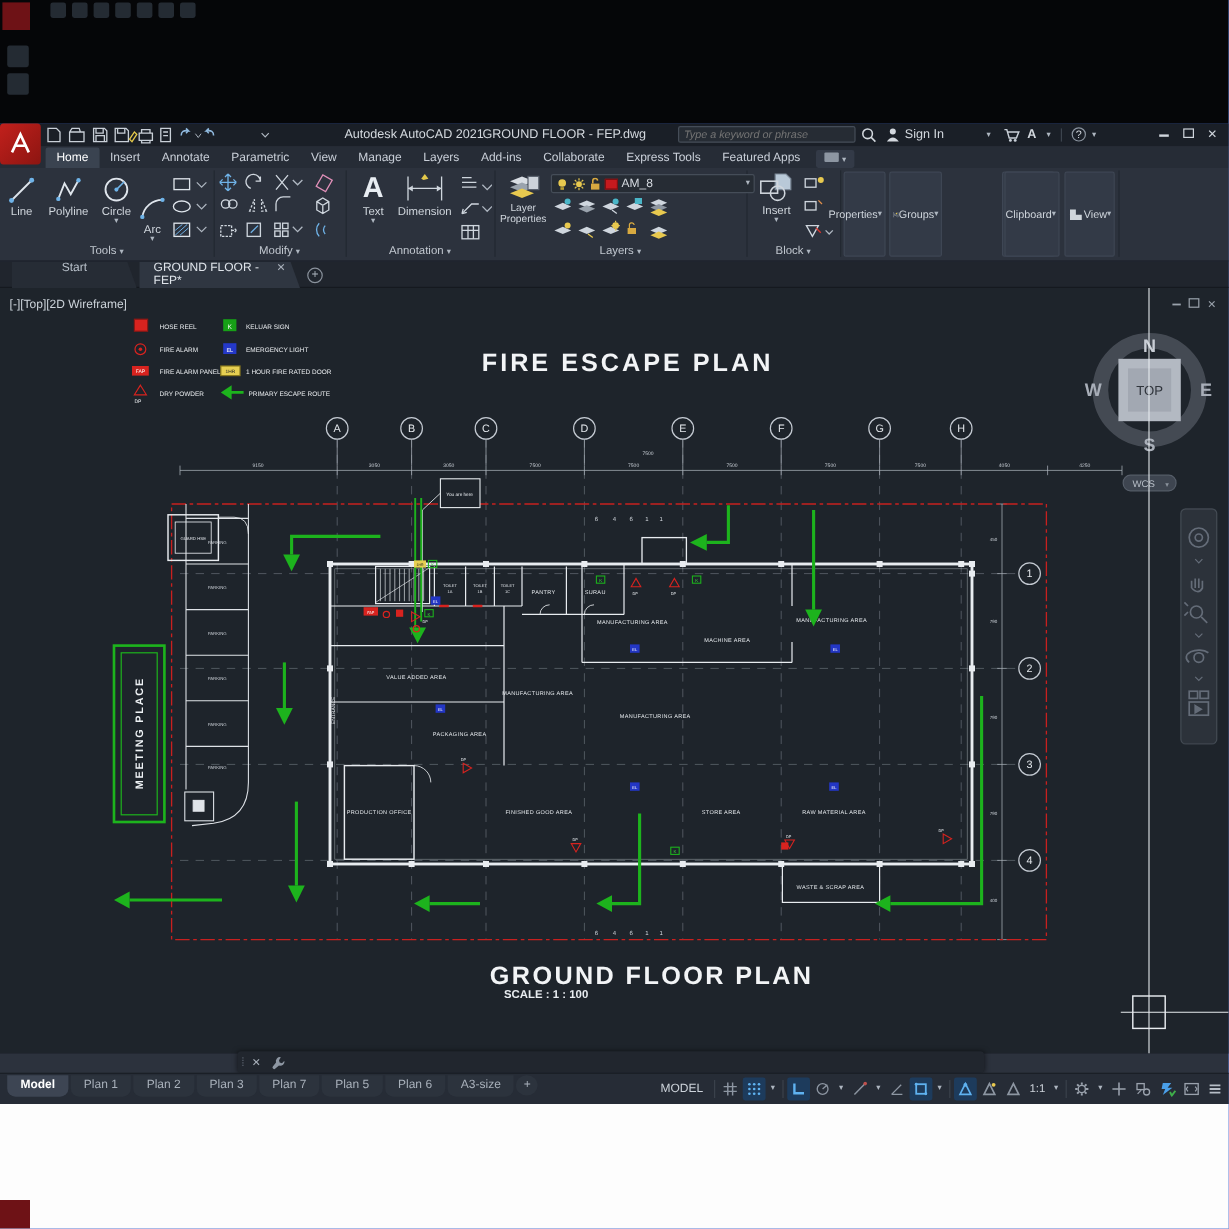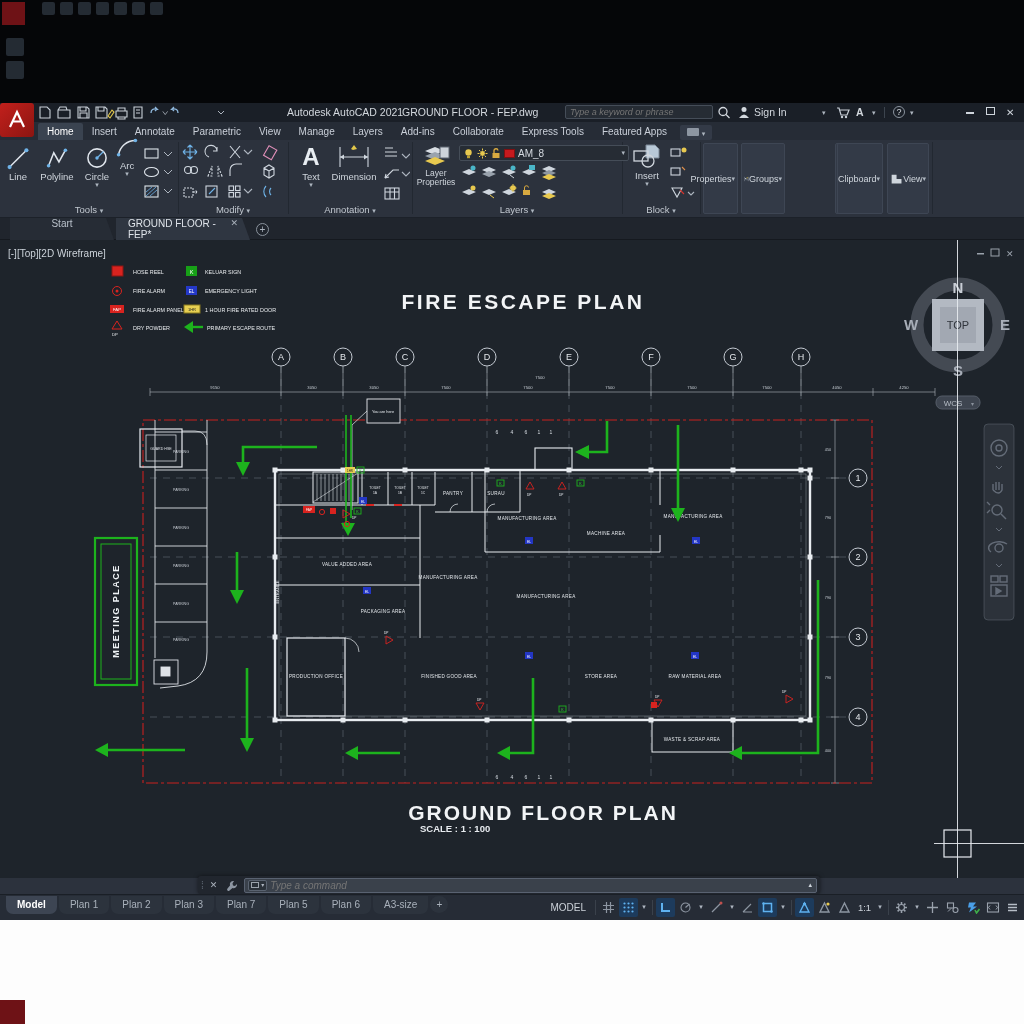--- a/index.html
+++ b/index.html
@@ -153,21 +153,21 @@
   </div>
   <div class="bigbtn" style="left:82px;top:145px;width:30px">
     <svg width="24" height="26" viewBox="0 0 18 20">
         <circle cx="9" cy="10" r="7" stroke="#dfe5ec" stroke-width="1.2" fill="none"></circle>
         <circle cx="9" cy="10" r="1.3" fill="#6fb3e8"></circle>
         <path d="M9,10 L14,5" stroke="#6fb3e8" stroke-width="1"></path>
       </svg>
     <span>Circle</span>
     <span class="caret">▾</span>
   </div>
-  <div class="bigbtn" style="left:114px;top:134px;width:26px">
+  <div class="bigbtn" style="left:114px;top:160px;width:26px">
     <svg width="22" height="26" viewBox="0 0 17 20">
         <path d="M2,16 A13,13 0 0 1 15,5" stroke="#dfe5ec" stroke-width="1.2" fill="none"></path>
         <circle cx="2" cy="16" r="1.4" fill="#6fb3e8"></circle>
         <circle cx="15" cy="5" r="1.4" fill="#6fb3e8"></circle>
       </svg>
     <span>Arc</span>
     <span class="caret">▾</span>
   </div>
   <svg class="abs" style="left:142px;top:146px" width="34" height="56" viewBox="0 0 34 56">
     <rect x="3" y="3" width="13" height="9" stroke="#dfe5ec" fill="none" stroke-width="1.1"></rect>
@@ -812,28 +812,20 @@
       <rect x="944" y="830" width="27" height="27" stroke="#e8ecf0" fill="none" stroke-width="1.2"></rect>
     </g>
   </svg>
 
   <div class="cmdbar abs">
     <span style="color:#5c6470;font-size:10px;padding:0 3px;letter-spacing:-1px">⁞</span>
     <span style="color:#aab2bc;font-size:9px;padding:0 4px">✕</span>
     <svg width="13" height="13" viewBox="0 0 13 13" style="margin:0 5px">
         <path d="M8,2 a3.5,3.5 0 0 0 -4,4.5 L1.5,9.5 a1.4,1.4 0 0 0 2,2 L6.5,9 a3.5,3.5 0 0 0 4.5,-4 L9,7 7,6.5 6.5,4.5 z" fill="#8d96a2"></path>
       </svg>
-    <div class="cmdinput">
-      <span style="display:inline-flex;align-items:center;background:#2a3139;border:1px solid #5a6370;border-radius:2px;height:11px;margin:0 3px;padding:0 2px;gap:2px">
-        <span style="display:inline-block;width:8px;height:6px;border:1px solid #9aa3ac"></span>
-        <span class="caret" style="font-size:6px">▾</span>
-      </span>
-      <input placeholder="Type a command" style="">
-      <span style="color:#cfd5dc;font-size:7px;padding:0 4px">▴</span>
-    </div>
   </div>
 
   <div class="abs botbar"></div>
   <div class="ltabs">
     <span class="ltab active">Model</span>
     <span class="ltab">Plan 1</span>
     <span class="ltab">Plan 2</span>
     <span class="ltab">Plan 3</span>
     <span class="ltab">Plan 7</span>
     <span class="ltab">Plan 5</span>

